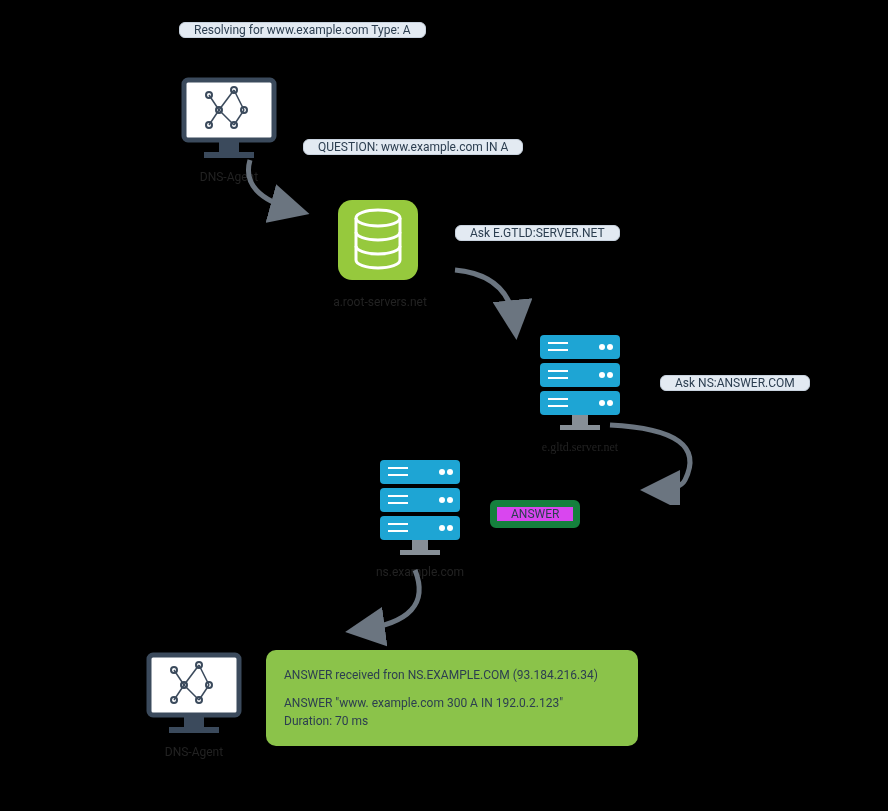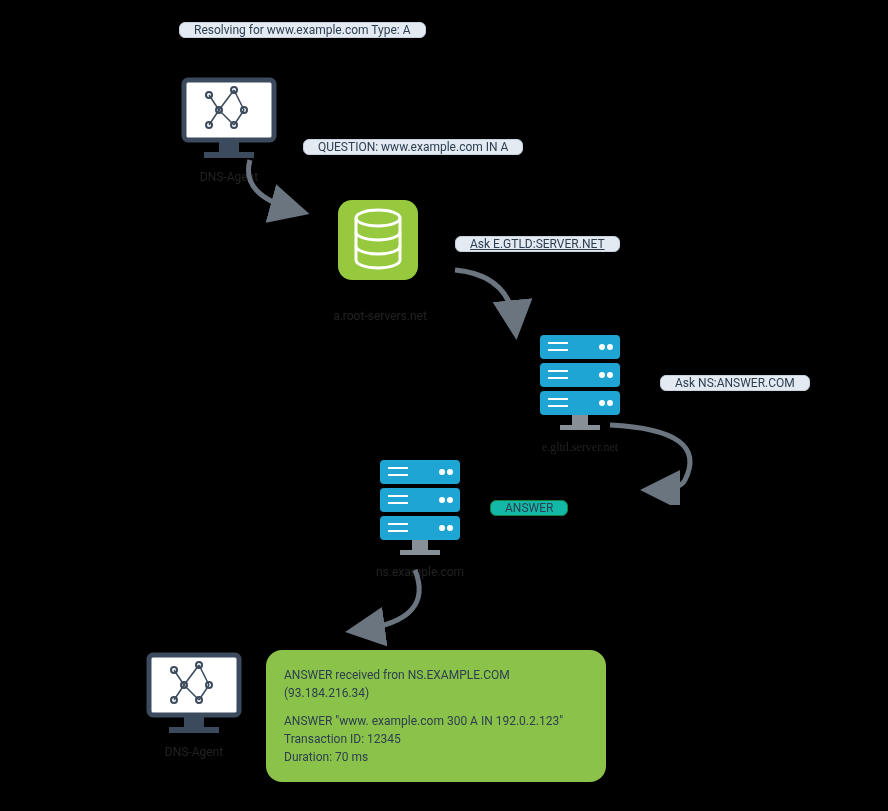--- a/index.html
+++ b/index.html
@@ -16,22 +16,22 @@
   .bubble {
     position: absolute;
     background: #e3eaf2;
     border: 1px solid #c8d2de;
     border-radius: 6px;
     padding: 0 14px;
     font-size: 12px;
     color: #2c3e50;
   }
   .bubble-green {
-    background: #14b8a6;
-    border: 1px solid #15803d;
+    background: #d946ef;
+    border: 7px solid #15803d;
   }
   .answer-box {
     position: absolute;
     background: #8bc34a;
     border-radius: 10px;
     padding: 16px 18px;
     font-size: 12px;
     color: #2c3e50;
     line-height: 1.5;
   }
@@ -100,23 +100,23 @@
 
 <div style="position:absolute; left:328px; top:190px;">
   <svg width="100" height="100" viewBox="0 0 100 100">
     <rect x="10" y="10" width="80" height="80" rx="14" fill="#96c93d"></rect>
     <ellipse cx="50" cy="28" rx="22" ry="8" fill="none" stroke="#fff" stroke-width="3"></ellipse>
     <path d="M28,28 L28,70 A22,8 0 0 0 72,70 L72,28" fill="none" stroke="#fff" stroke-width="3"></path>
     <path d="M28,42 A22,8 0 0 0 72,42" fill="none" stroke="#fff" stroke-width="3"></path>
     <path d="M28,56 A22,8 0 0 0 72,56" fill="none" stroke="#fff" stroke-width="3"></path>
   </svg>
 </div>
-<div class="label" style="left:320px; top:295px;margin-top:14px;">a.root-servers.net</div>
-
-<div class="bubble" style="left:455px; top:236px;text-decoration:underline;">
+<div class="label" style="left:320px; top:295px;">a.root-servers.net</div>
+
+<div class="bubble" style="left:455px; top:225px;">
   <span>Ask E.GTLD:SERVER.NET</span>
 </div>
 
 <svg class="arrow" style="left:440px; top:260px;" width="120" height="90">
   <defs>
     <marker id="ah2" markerWidth="8" markerHeight="8" refX="5" refY="4" orient="auto">
       <path d="M0,0 L8,4 L0,8 Z" fill="#6b7580"></path>
     </marker>
   </defs>
   <path d="M15,10 Q70,15 75,65" stroke="#6b7580" stroke-width="5" fill="none" marker-end="url(#ah2)"></path>
@@ -208,18 +208,17 @@
     <line x1="30" y1="20" x2="40" y2="35" stroke="#3b4a5c" stroke-width="1.5"></line>
     <line x1="55" y1="15" x2="40" y2="35" stroke="#3b4a5c" stroke-width="1.5"></line>
     <line x1="55" y1="15" x2="65" y2="35" stroke="#3b4a5c" stroke-width="1.5"></line>
     <line x1="40" y1="35" x2="30" y2="50" stroke="#3b4a5c" stroke-width="1.5"></line>
     <line x1="40" y1="35" x2="55" y2="50" stroke="#3b4a5c" stroke-width="1.5"></line>
     <line x1="65" y1="35" x2="55" y2="50" stroke="#3b4a5c" stroke-width="1.5"></line>
   </svg>
 </div>
 <div class="label" style="left:134px; top:745px;">DNS-Agent</div>
 
-<div class="answer-box" style="left:266px; top:650px; width:340px;border-radius:16px;">
+<div class="answer-box" style="left:266px; top:650px; width:372px;">
   <div class="line1">ANSWER received fron NS.EXAMPLE.COM (93.184.216.34)</div>
   <div>ANSWER "www. example.com 300 A IN 192.0.2.123"</div>
-  <div>Transaction ID: 12345</div>
   <div>Duration: 70 ms</div>
 </div>
 
 </body></html>

